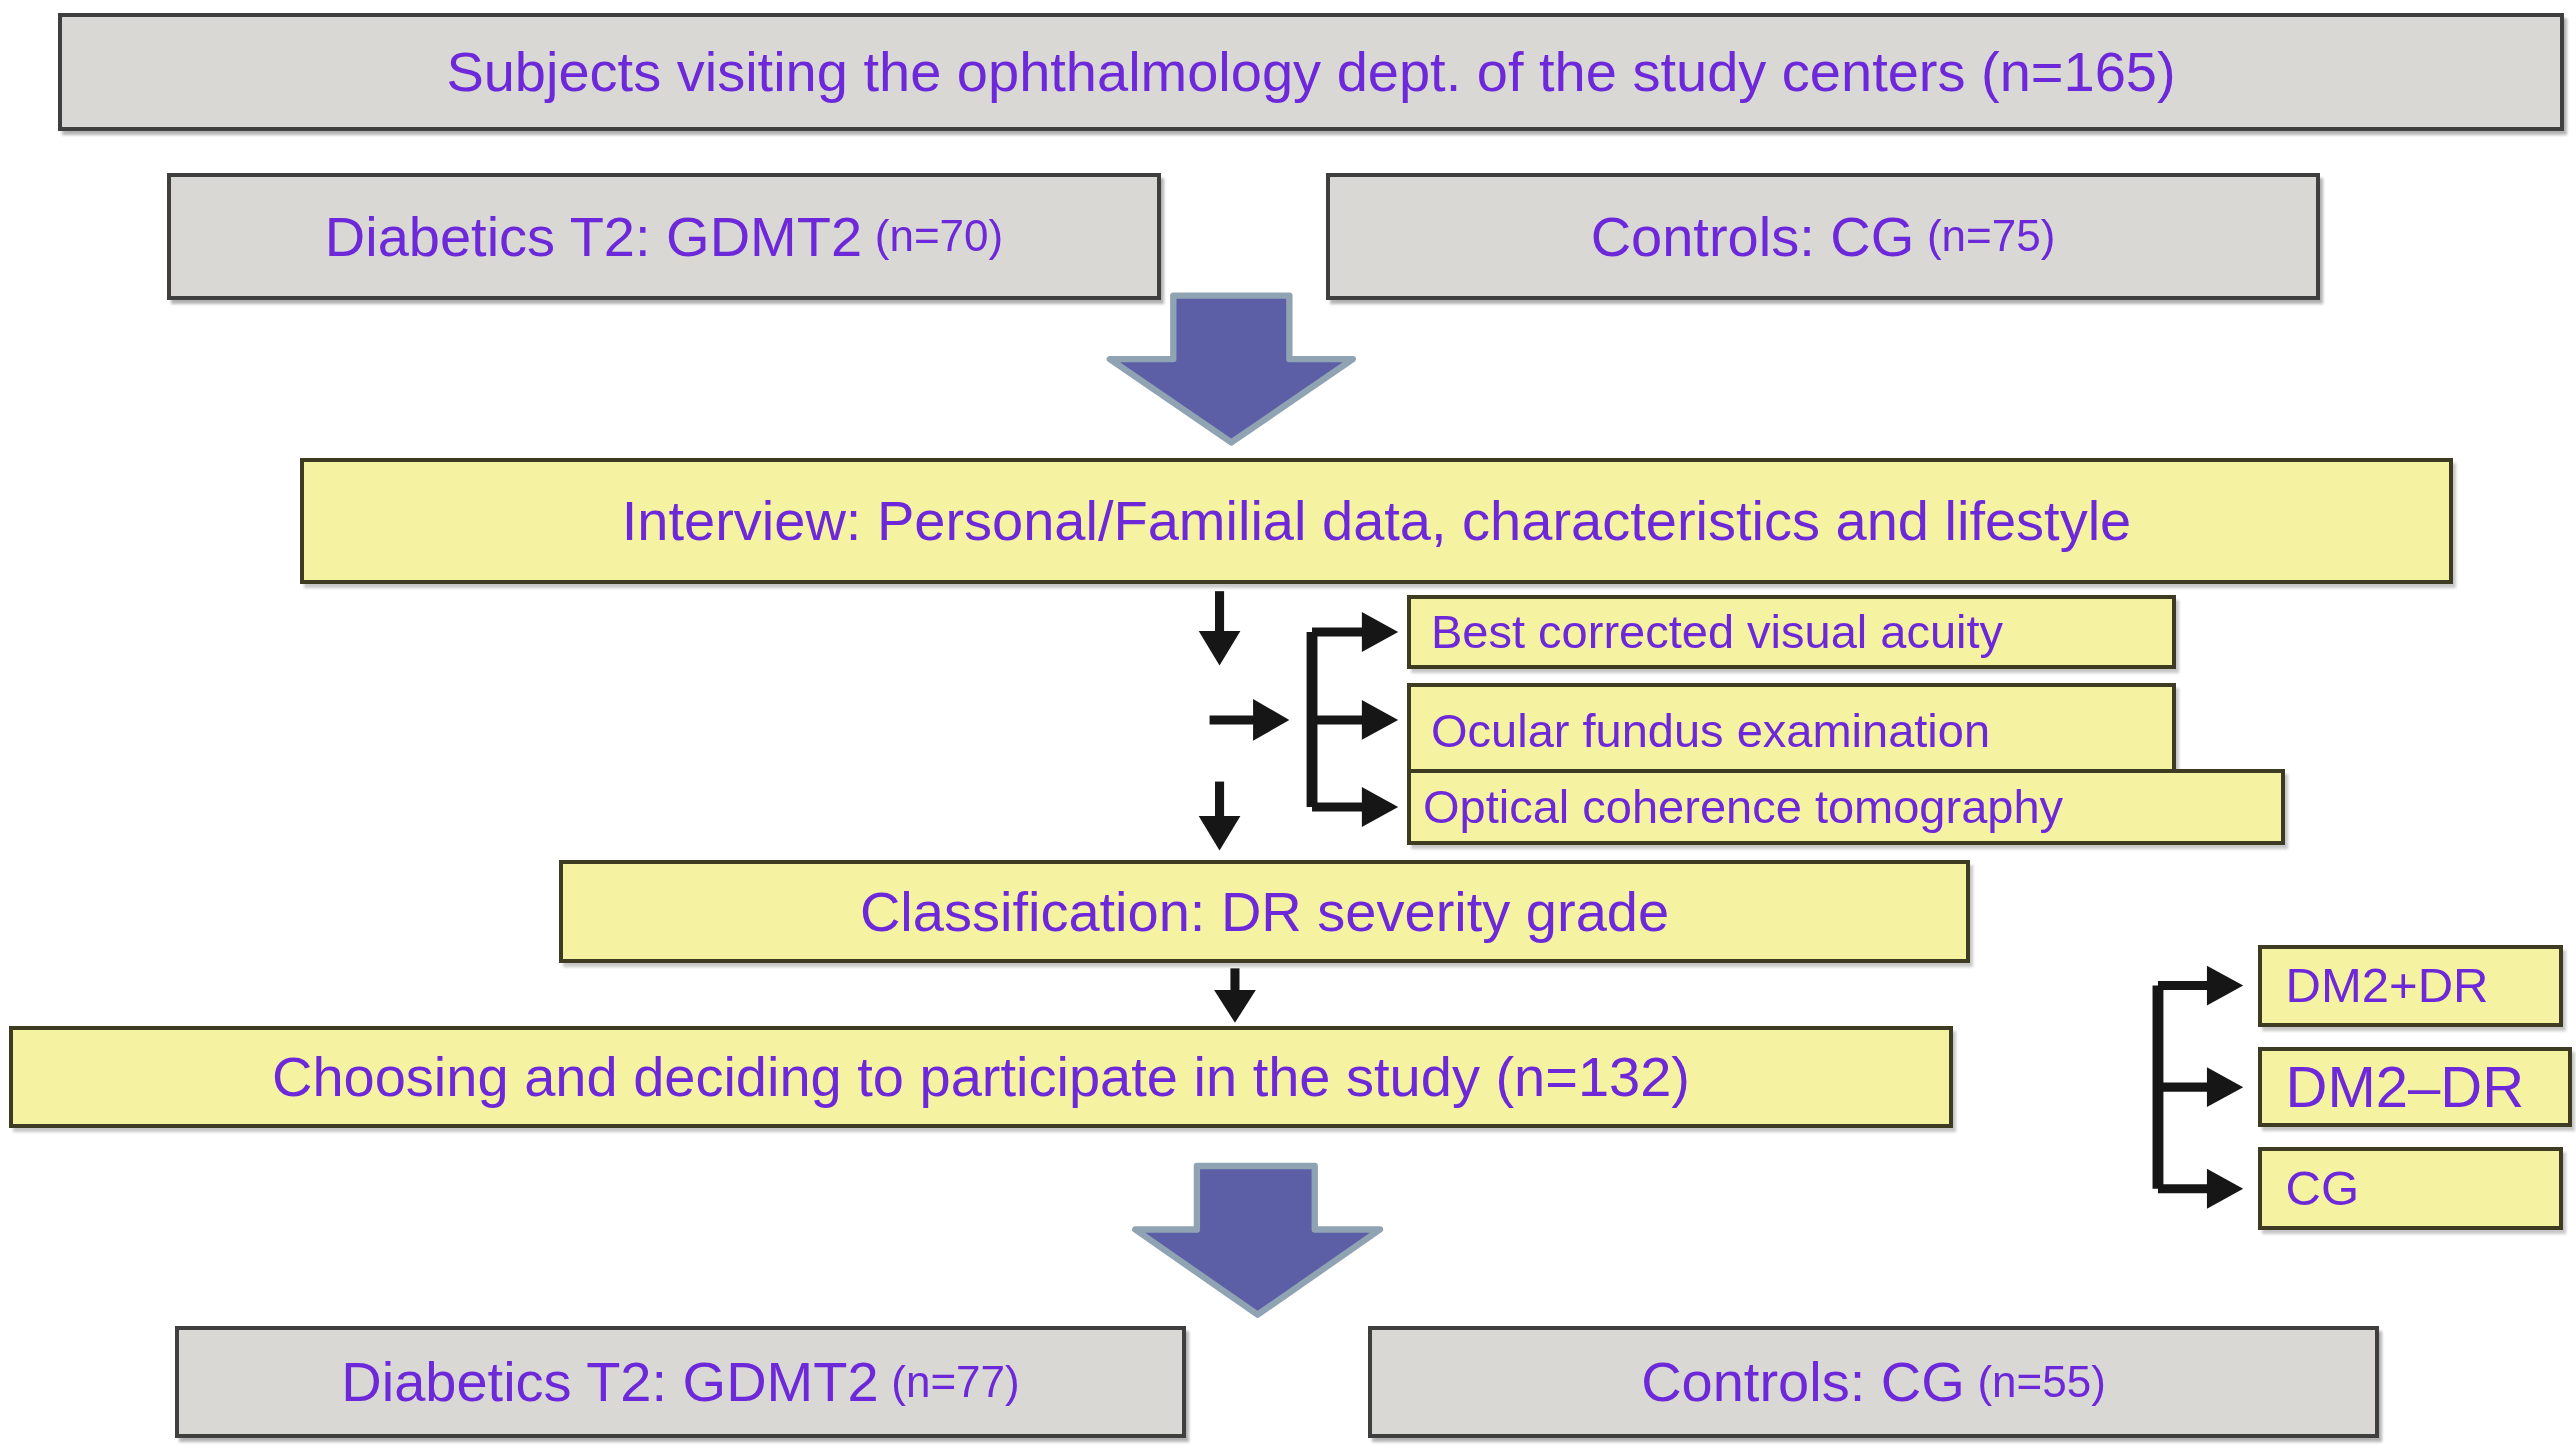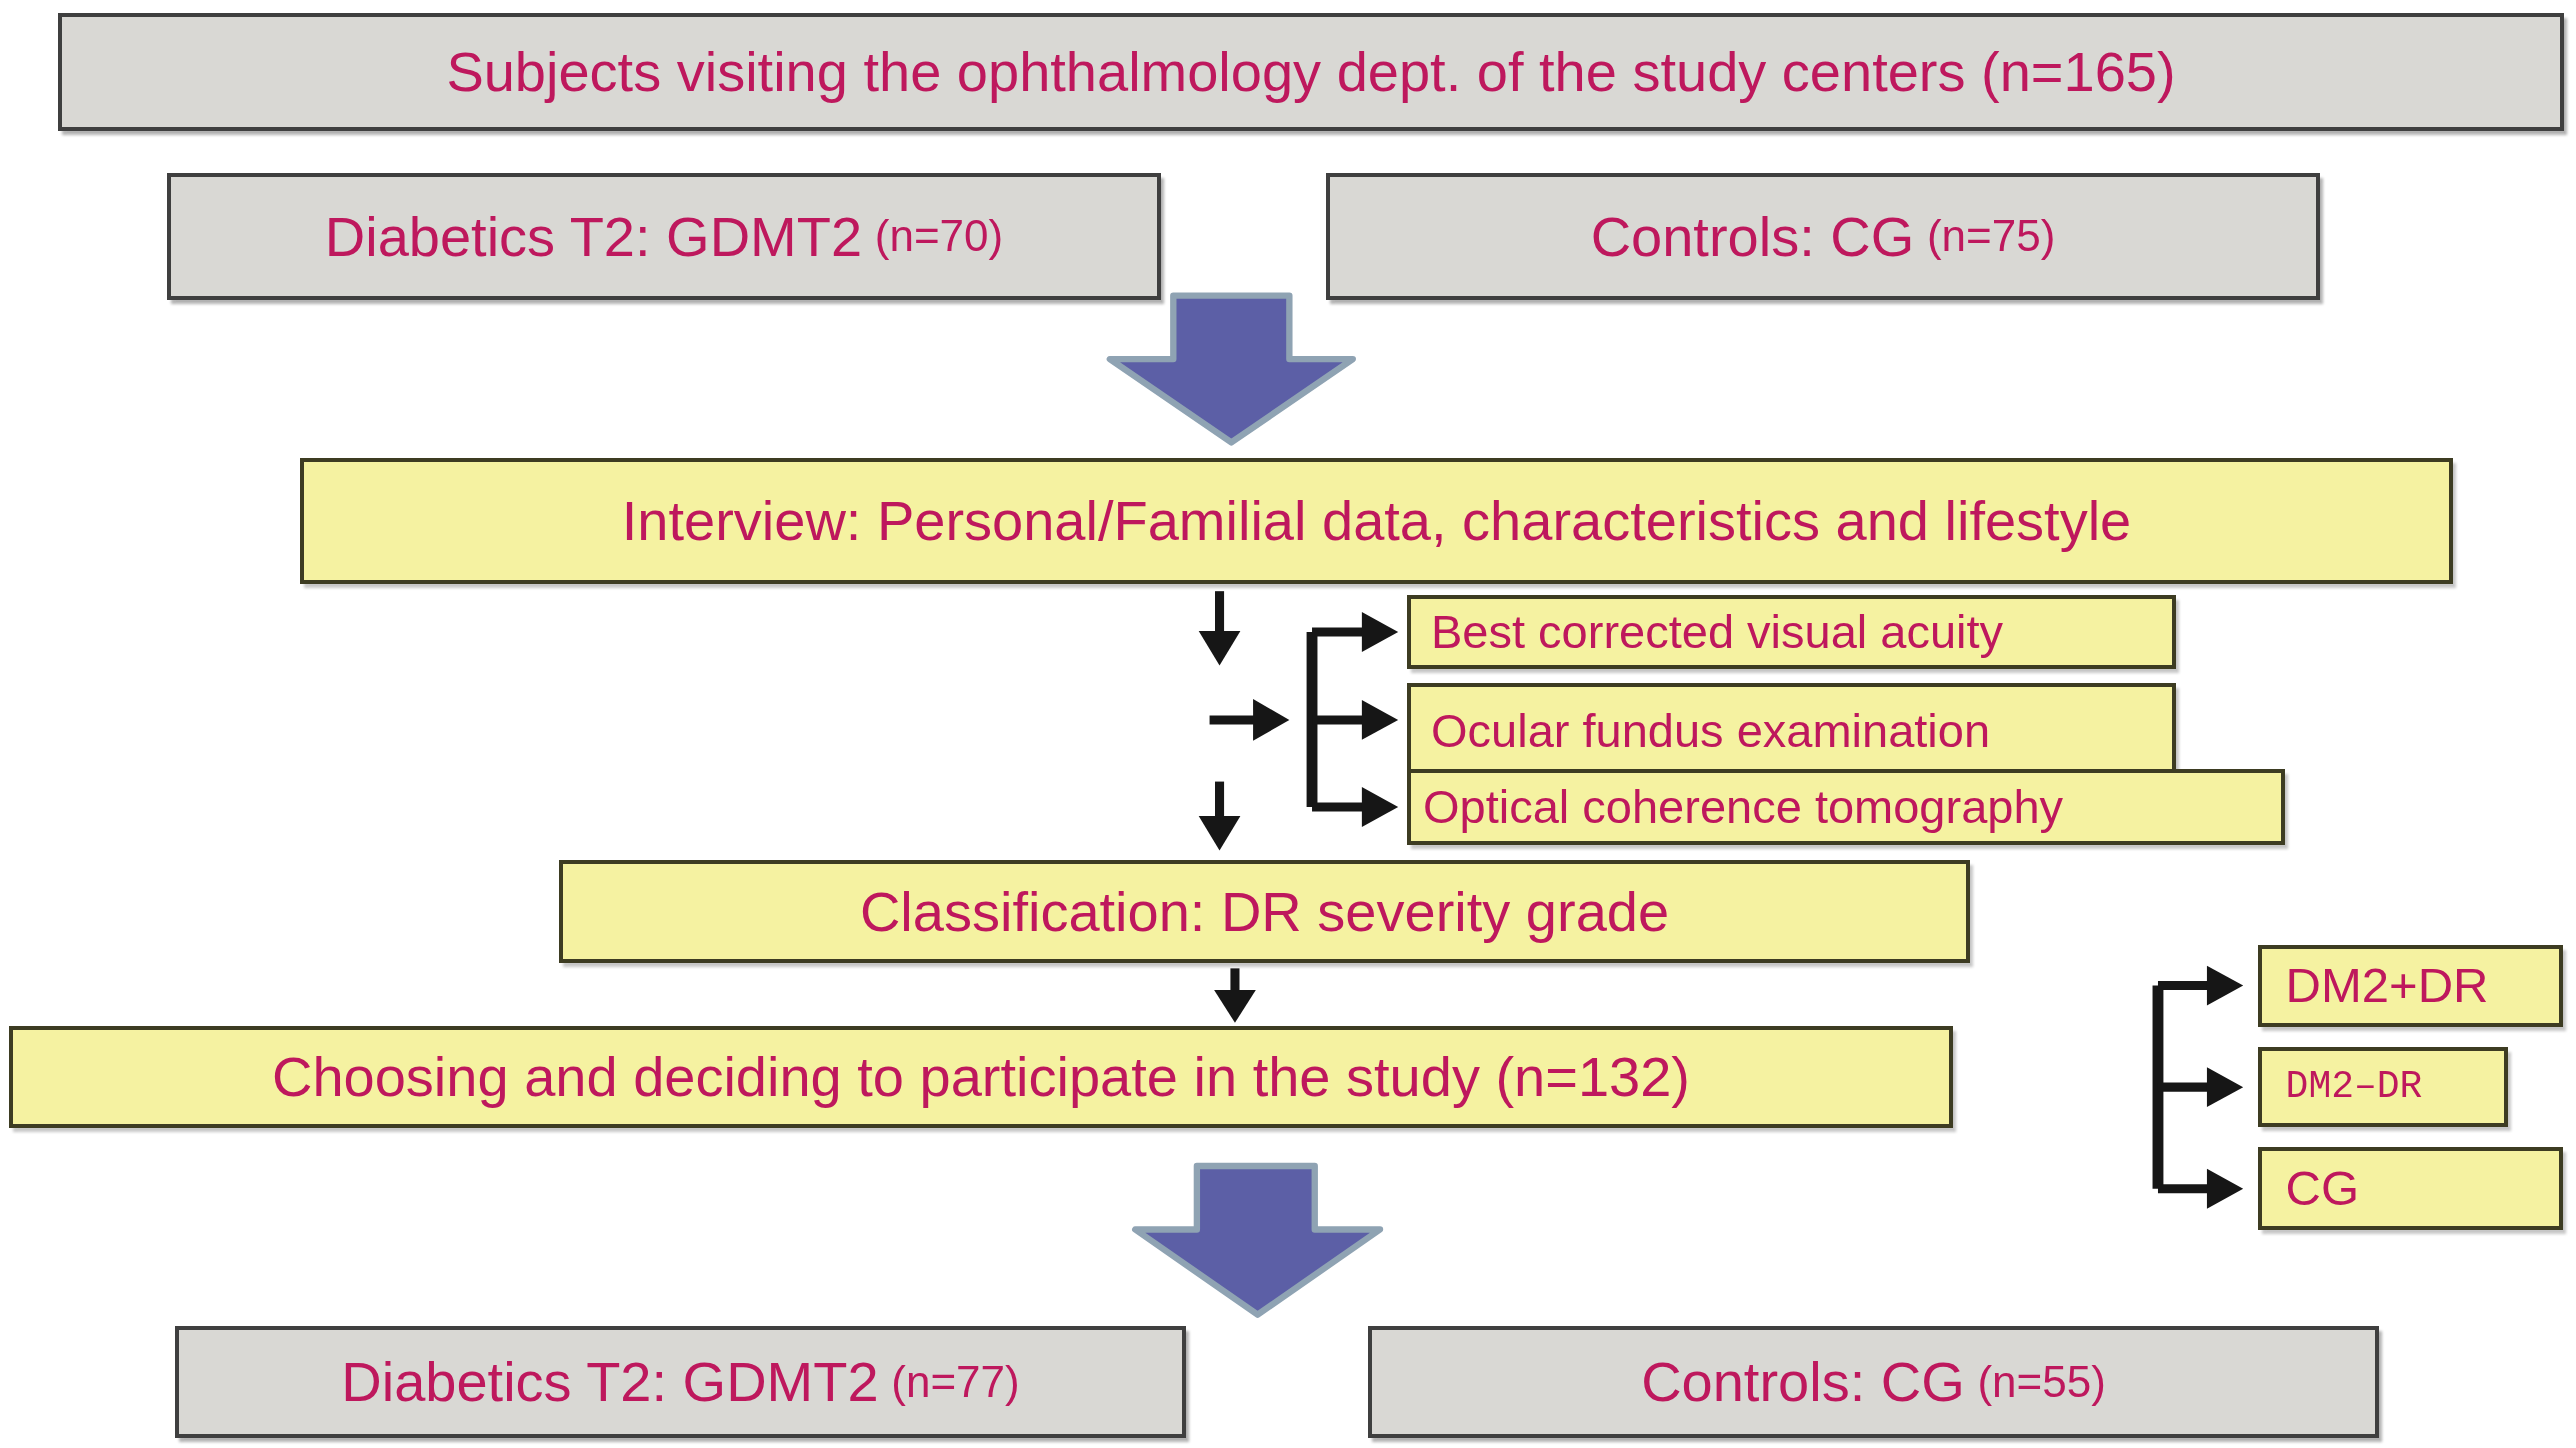--- a/index.html
+++ b/index.html
@@ -1,19 +1,19 @@
 <!DOCTYPE html>
 <html style="--background: #ffffff; --box-gray: #d9d8d4; --box-gray-border: #3f3f3f; --box-yellow: #f5f2a1; --box-yellow-border: #3d3c22; --arrow-blue: #5c5fa6; --arrow-blue-border: #8fa3b3; --connector-black: #161616;font-size:14.5px"><head>
 <meta charset="utf-8">
 <style>
   html,body{margin:0;padding:0;background:#fff;}
   #canvas{
     position:relative;width:2576px;height:1448px;overflow:hidden;
     background:var(--background,#fff);
-    font-family:"Liberation Sans",sans-serif;color:#be185d;
+    font-family:"Liberation Sans",sans-serif;color:#6d28d9;
   }
   .node{
     position:absolute;box-sizing:border-box;
     display:flex;align-items:center;justify-content:center;
     text-align:center;font-size:56px;line-height:1.1;white-space:nowrap;
   }
   .gray{
     background:var(--box-gray,#d9d8d4);
     border:4.5px solid var(--box-gray-border,#3f3f3f);
     box-shadow:3.6px 4.5px 2.7px rgba(0,0,0,0.30);
@@ -31,21 +31,21 @@
   #n-diab90{left:167px;top:173px;width:994px;height:127px;}
   #n-ctrl75{left:1326px;top:173px;width:994px;height:127px;}
   #n-interview{left:300px;top:458px;width:2153px;height:126px;}
   #n-ophth{left:159px;top:669px;width:1043px;height:103px;}
   #n-bcva{left:1407px;top:595px;width:769px;height:74px;padding-left:20px;}
   #n-ofe{left:1407px;top:683px;width:769px;height:96px;padding-left:20px;}
   #n-oct{left:1407px;top:769px;width:878px;height:76px;padding-left:12px;}
   #n-class{left:559px;top:860px;width:1411px;height:103px;}
   #n-choose{left:9px;top:1026px;width:1944px;height:102px;}
   #n-dm2dr{left:2258px;top:945px;width:305px;height:82px;font-size:49px;padding-left:23.6px;}
-  #n-dm2ndr{left:2258px;top:1047px;width:250px;height:80px;font-size:38px;padding-left:23.6px;font-family:Liberation Mono, monospace;}
+  #n-dm2ndr{left:2258px;top:1047px;width:314px;height:80px;font-size:58px;padding-left:23.6px;}
   #n-cgbox{left:2258px;top:1147px;width:305px;height:83px;font-size:49px;padding-left:23.6px;}
   #n-diab77{left:175px;top:1326px;width:1011px;height:112px;}
   #n-ctrl55{left:1368px;top:1326px;width:1011px;height:112px;}
 
   #connectors{position:absolute;left:0;top:0;width:2576px;height:1448px;}
   .c-stroke{stroke:var(--connector-black,#161616);fill:none;}
   .c-fill{fill:var(--connector-black,#161616);}
   .blue-arrow{
     fill:var(--arrow-blue,#5c5fa6);
     stroke:var(--arrow-blue-border,#8fa3b3);

